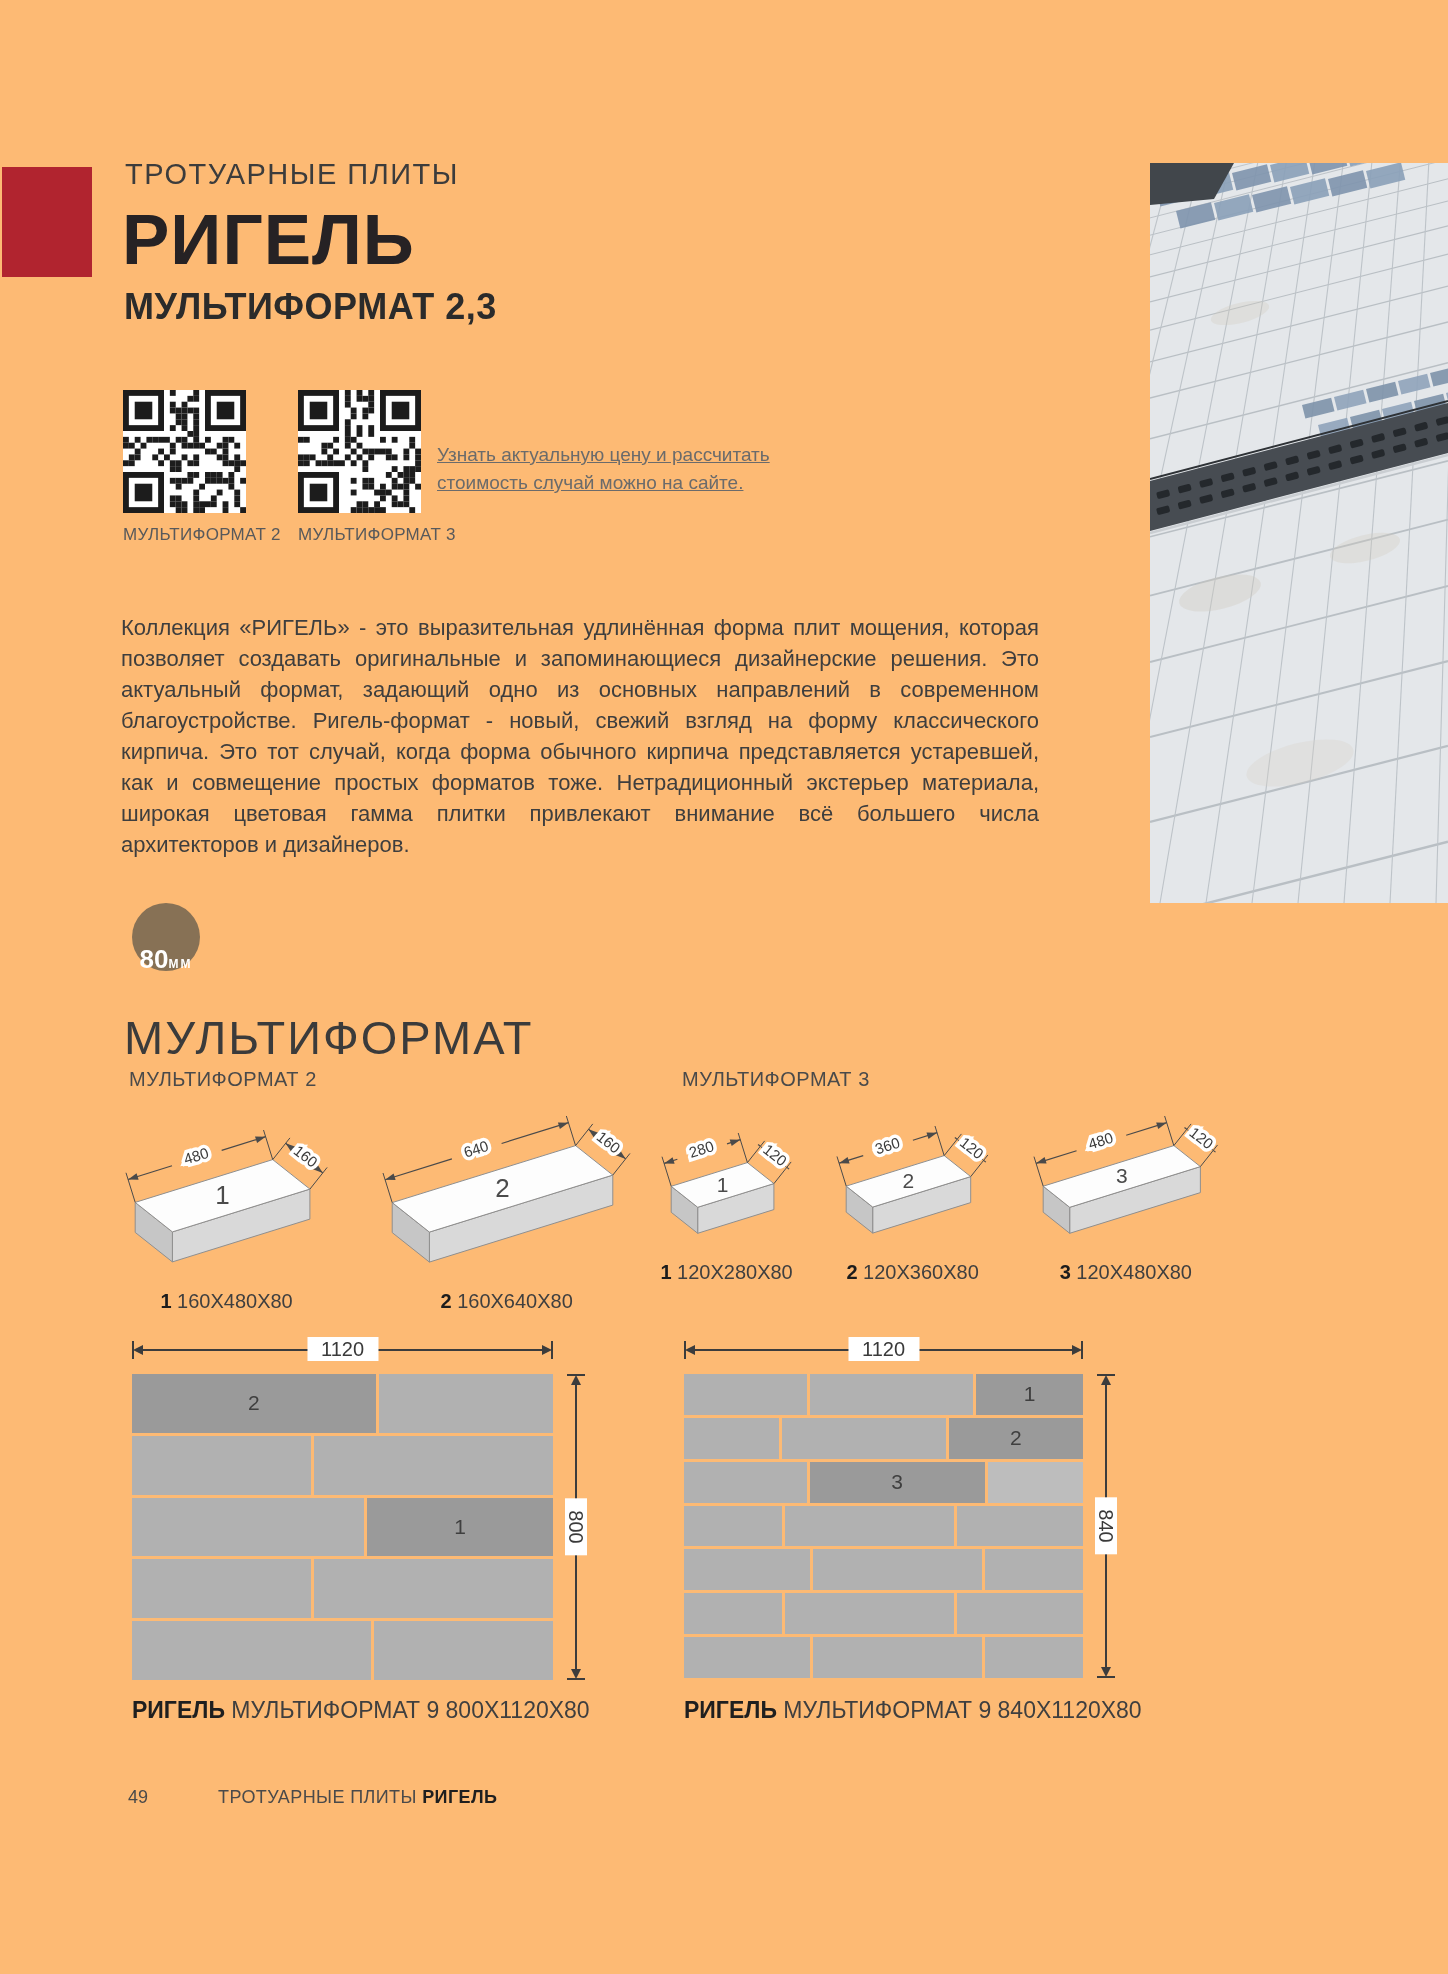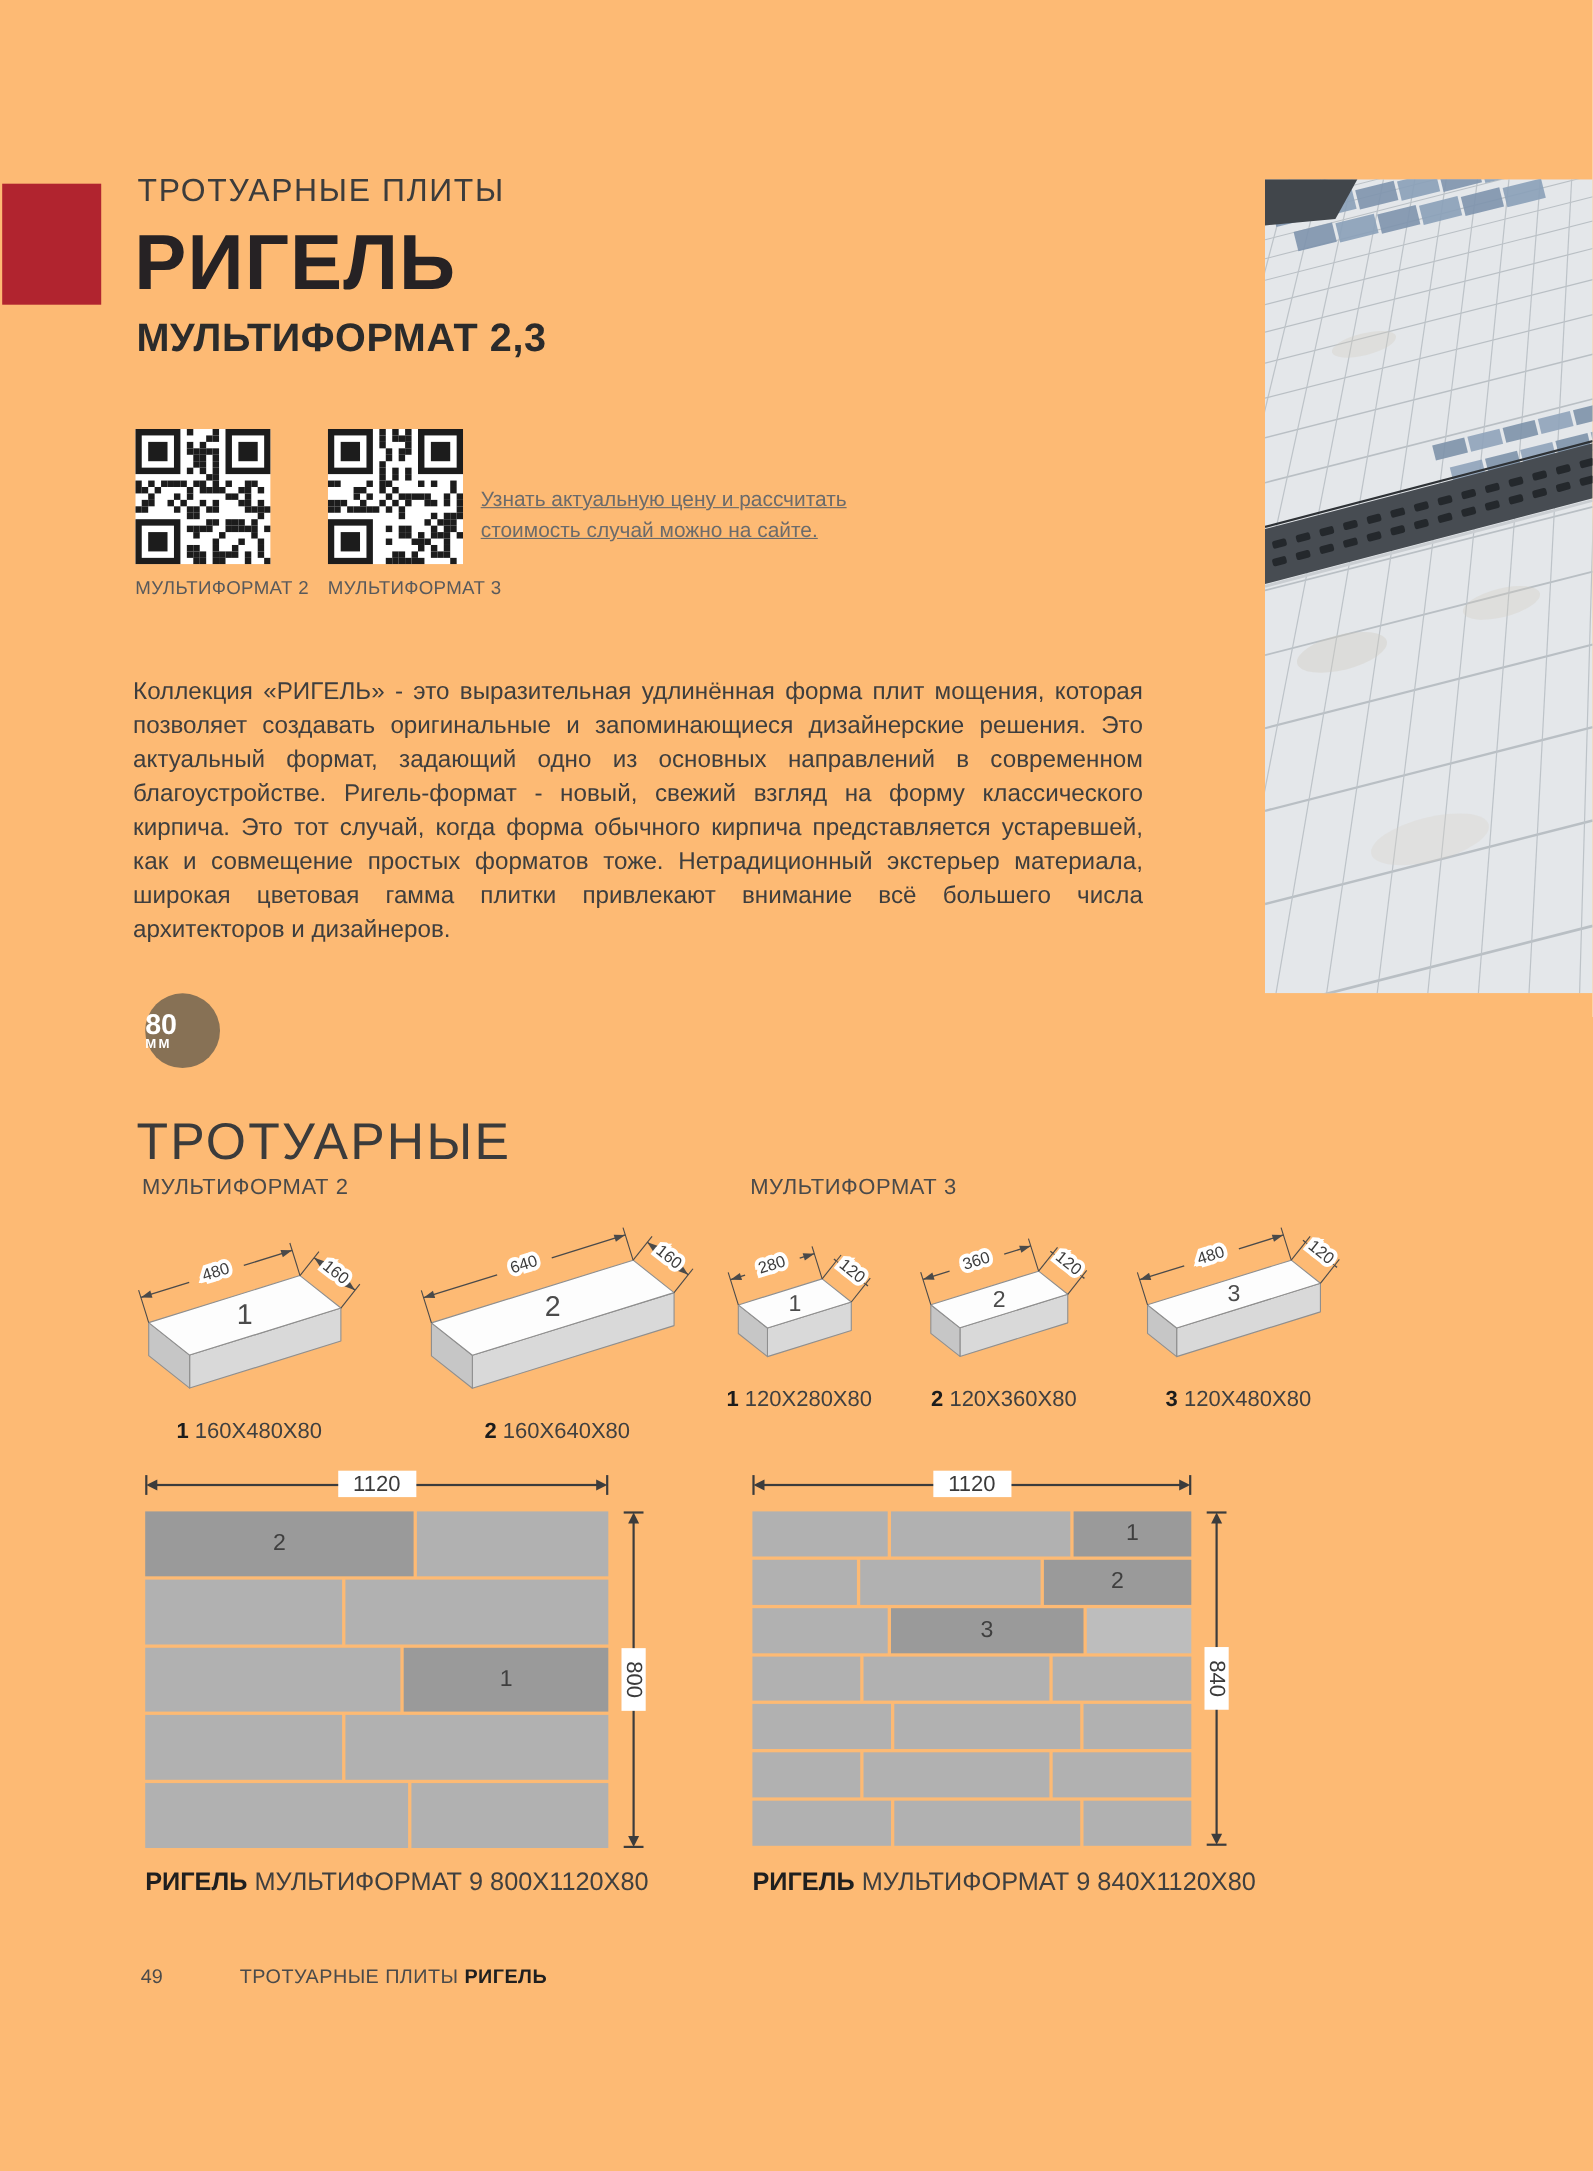--- a/index.html
+++ b/index.html
@@ -17,21 +17,21 @@
   .qr svg{display:block;width:123px;height:123px;}
   .qr .qr-label{margin-top:12px;font-size:17px;color:#58595b;letter-spacing:.3px;white-space:nowrap;}
   #qr1{left:123px;} #qr2{left:298px;}
 
   .qr-note{position:absolute;left:437px;top:441px;font-size:19px;line-height:28px;color:#6b6b6b;text-decoration:underline;}
 
   .desc{position:absolute;left:121px;top:612px;width:918px;margin:0;font-size:22px;line-height:31px;
         color:#3e3e3e;text-align:justify;}
 
   .badge{position:absolute;left:132px;top:903px;width:68px;height:68px;border-radius:50%;
-         display:flex;flex-direction:column;align-items:flex-start;justify-content:center;color:#fff;}
+         display:flex;align-items:flex-end;justify-content:center;color:#fff;}
   .badge .v{font-size:26px;font-weight:bold;line-height:24px;}
   .badge .u{font-size:12px;font-weight:bold;letter-spacing:2px;line-height:13px;}
 
   .sizes-h{position:absolute;left:124px;top:1010px;margin:0;font-size:47px;font-weight:400;
            letter-spacing:2px;color:#3b3b3b;}
   .col-label{position:absolute;top:1068px;font-size:20px;color:#4a4a4a;letter-spacing:.5px;}
   #col-label-1{left:129px;} #col-label-2{left:682px;}
 
   .bricks{position:absolute;top:1102px;display:flex;align-items:flex-end;}
   #bricks-2{left:112px;gap:28px;} #bricks-3{left:648px;gap:18px;}
@@ -350,21 +350,21 @@
     <div>стоимость случай можно на сайте.</div>
   </div>
 
   <p class="desc">Коллекция «РИГЕЛЬ» - это выразительная удлинённая форма плит мощения, которая позволяет создавать оригинальные и запоминающиеся дизайнерские решения. Это актуальный формат, задающий одно из основных направлений в современном благоустройстве. Ригель-формат - новый, свежий взгляд на форму классического кирпича. Это тот случай, когда форма обычного кирпича представляется устаревшей, как и совмещение простых форматов тоже. Нетрадиционный экстерьер материала, широкая цветовая гамма плитки привлекают внимание всё большего числа архитекторов и дизайнеров.</p>
 
   <div class="badge" id="badge80" style="background: rgb(135, 113, 85);">
     <div class="v">80</div>
     <div class="u">ММ</div>
   </div>
 
-  <h2 class="sizes-h">ТРОТУАРНЫЕ</h2>
+  <h2 class="sizes-h">МУЛЬТИФОРМАТ</h2>
   <div class="col-label" id="col-label-1">МУЛЬТИФОРМАТ 2</div>
   <div class="col-label" id="col-label-2">МУЛЬТИФОРМАТ 3</div>
 
   <div class="bricks" id="bricks-2">
       <div class="b-fig">
         <svg viewBox="0 0 229.14699999999996 159.893" width="229.14699999999996" height="159.893">
           <polygon points="60.4,115.9 197.9,73.1 197.9,103.1 60.4,145.9" fill="#d9d9d9" stroke="#8f8f8f" stroke-width="1" stroke-linejoin="round"></polygon>
           <polygon points="23.2,86.4 60.4,115.9 60.4,145.9 23.2,116.4" fill="#c6c6c6" stroke="#8f8f8f" stroke-width="1" stroke-linejoin="round"></polygon>
           <polygon points="23.2,86.4 160.7,43.6 197.9,73.1 60.4,115.9" fill="#fdfdfd" stroke="#8f8f8f" stroke-width="1" stroke-linejoin="round"></polygon>
           <text x="110.56699999999998" y="80.74900000000001" font-size="26" fill="#4b4b4b" text-anchor="middle" dominant-baseline="middle">1</text>

